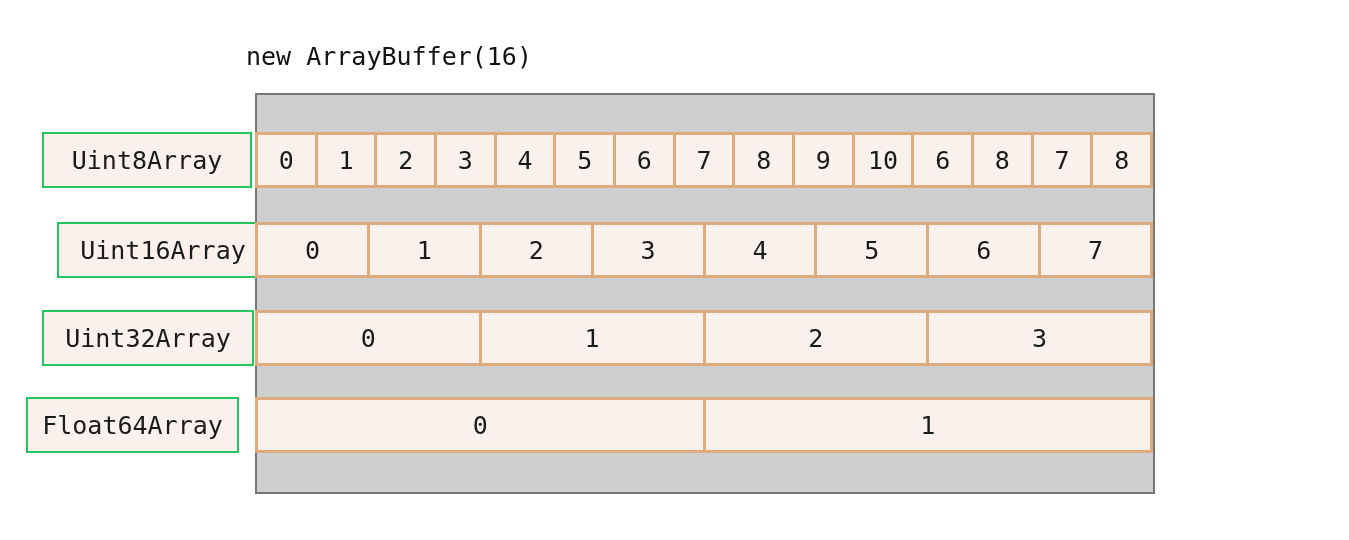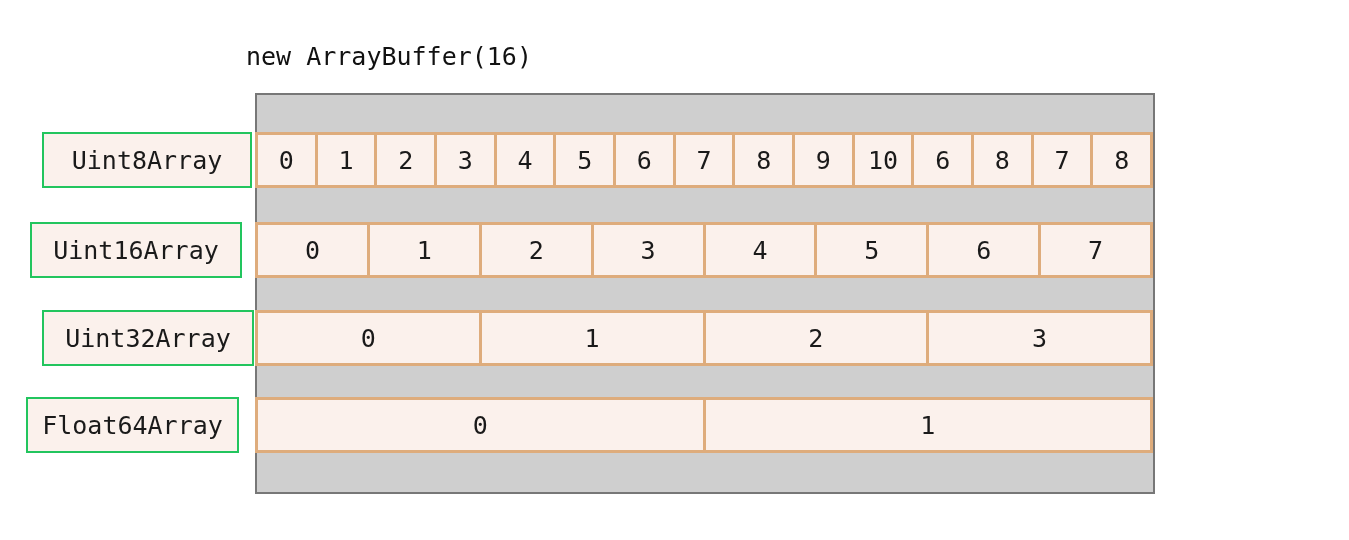--- a/index.html
+++ b/index.html
@@ -66,21 +66,21 @@
     background: #fbf1ec;
     border: 2px solid #22c55e;
     display: flex;
     align-items: center;
     justify-content: center;
     font-size: 25px;
     color: #1a1a1a;
     white-space: nowrap;
   }
   .row-uint8   .row-label { left: 42px; width: 210px; }
-  .row-uint16  .row-label { left: 30px; width: 212px; }
+  .row-uint16  .row-label { left: 57px; width: 212px; }
   .row-uint32  .row-label { left: 42px; width: 212px; }
   .row-float64 .row-label { left: 26px; width: 213px; }
 
   
   .cells {
     position: absolute;
     left: 255px;
     top: 0;
     width: 898px;
     height: 56px;

